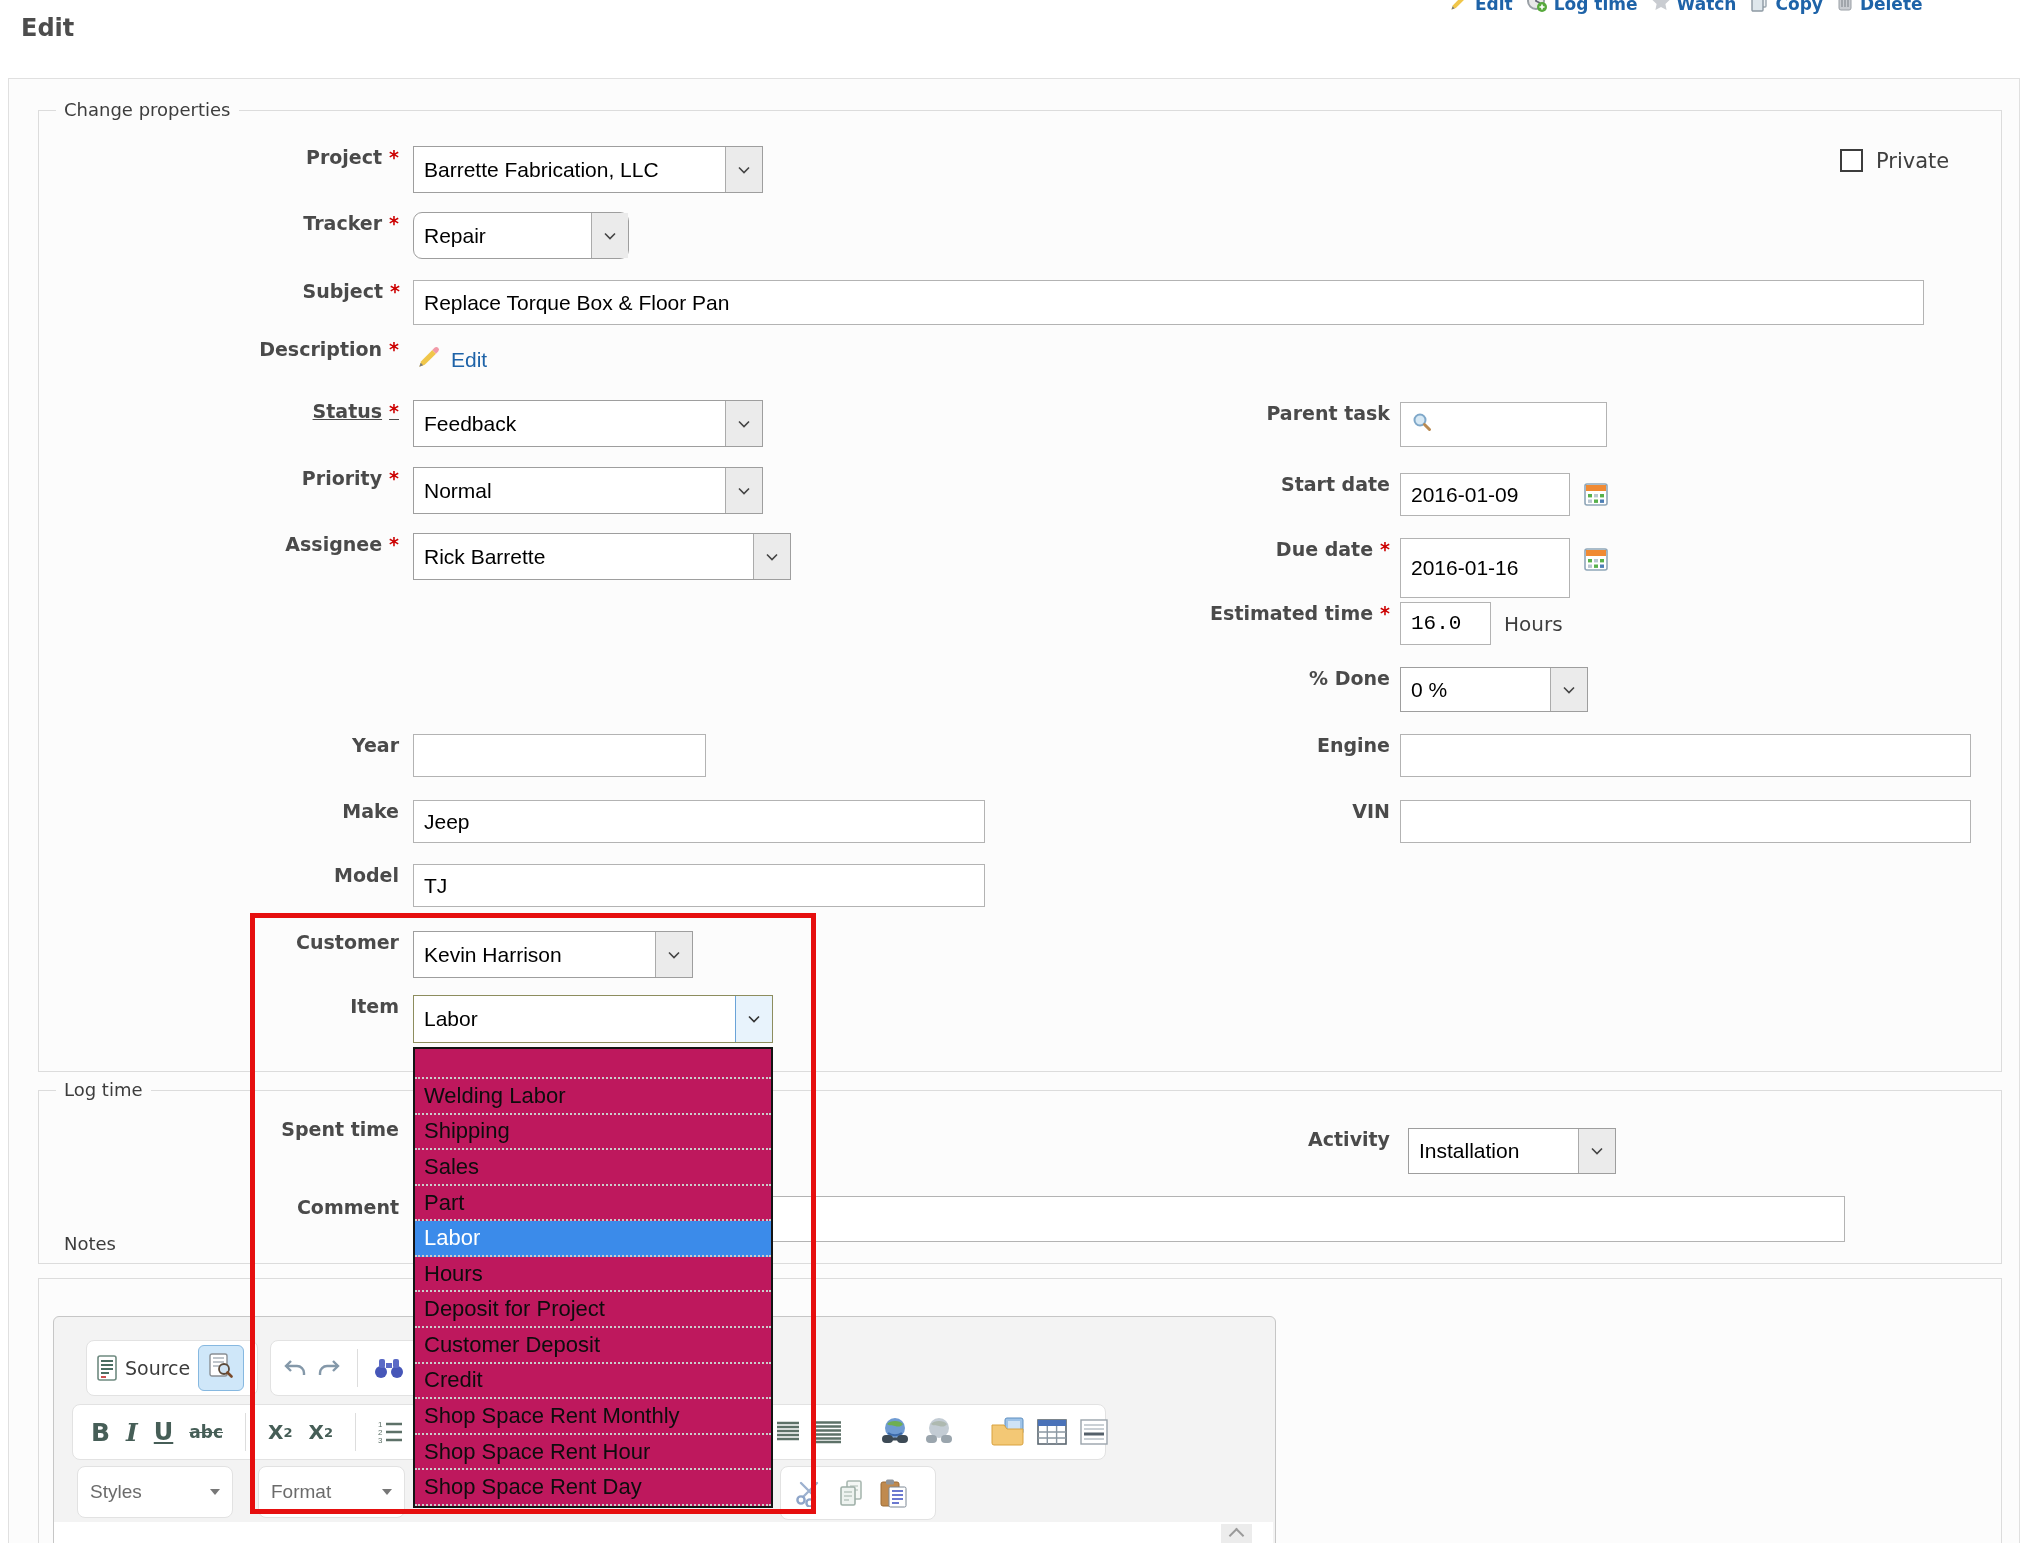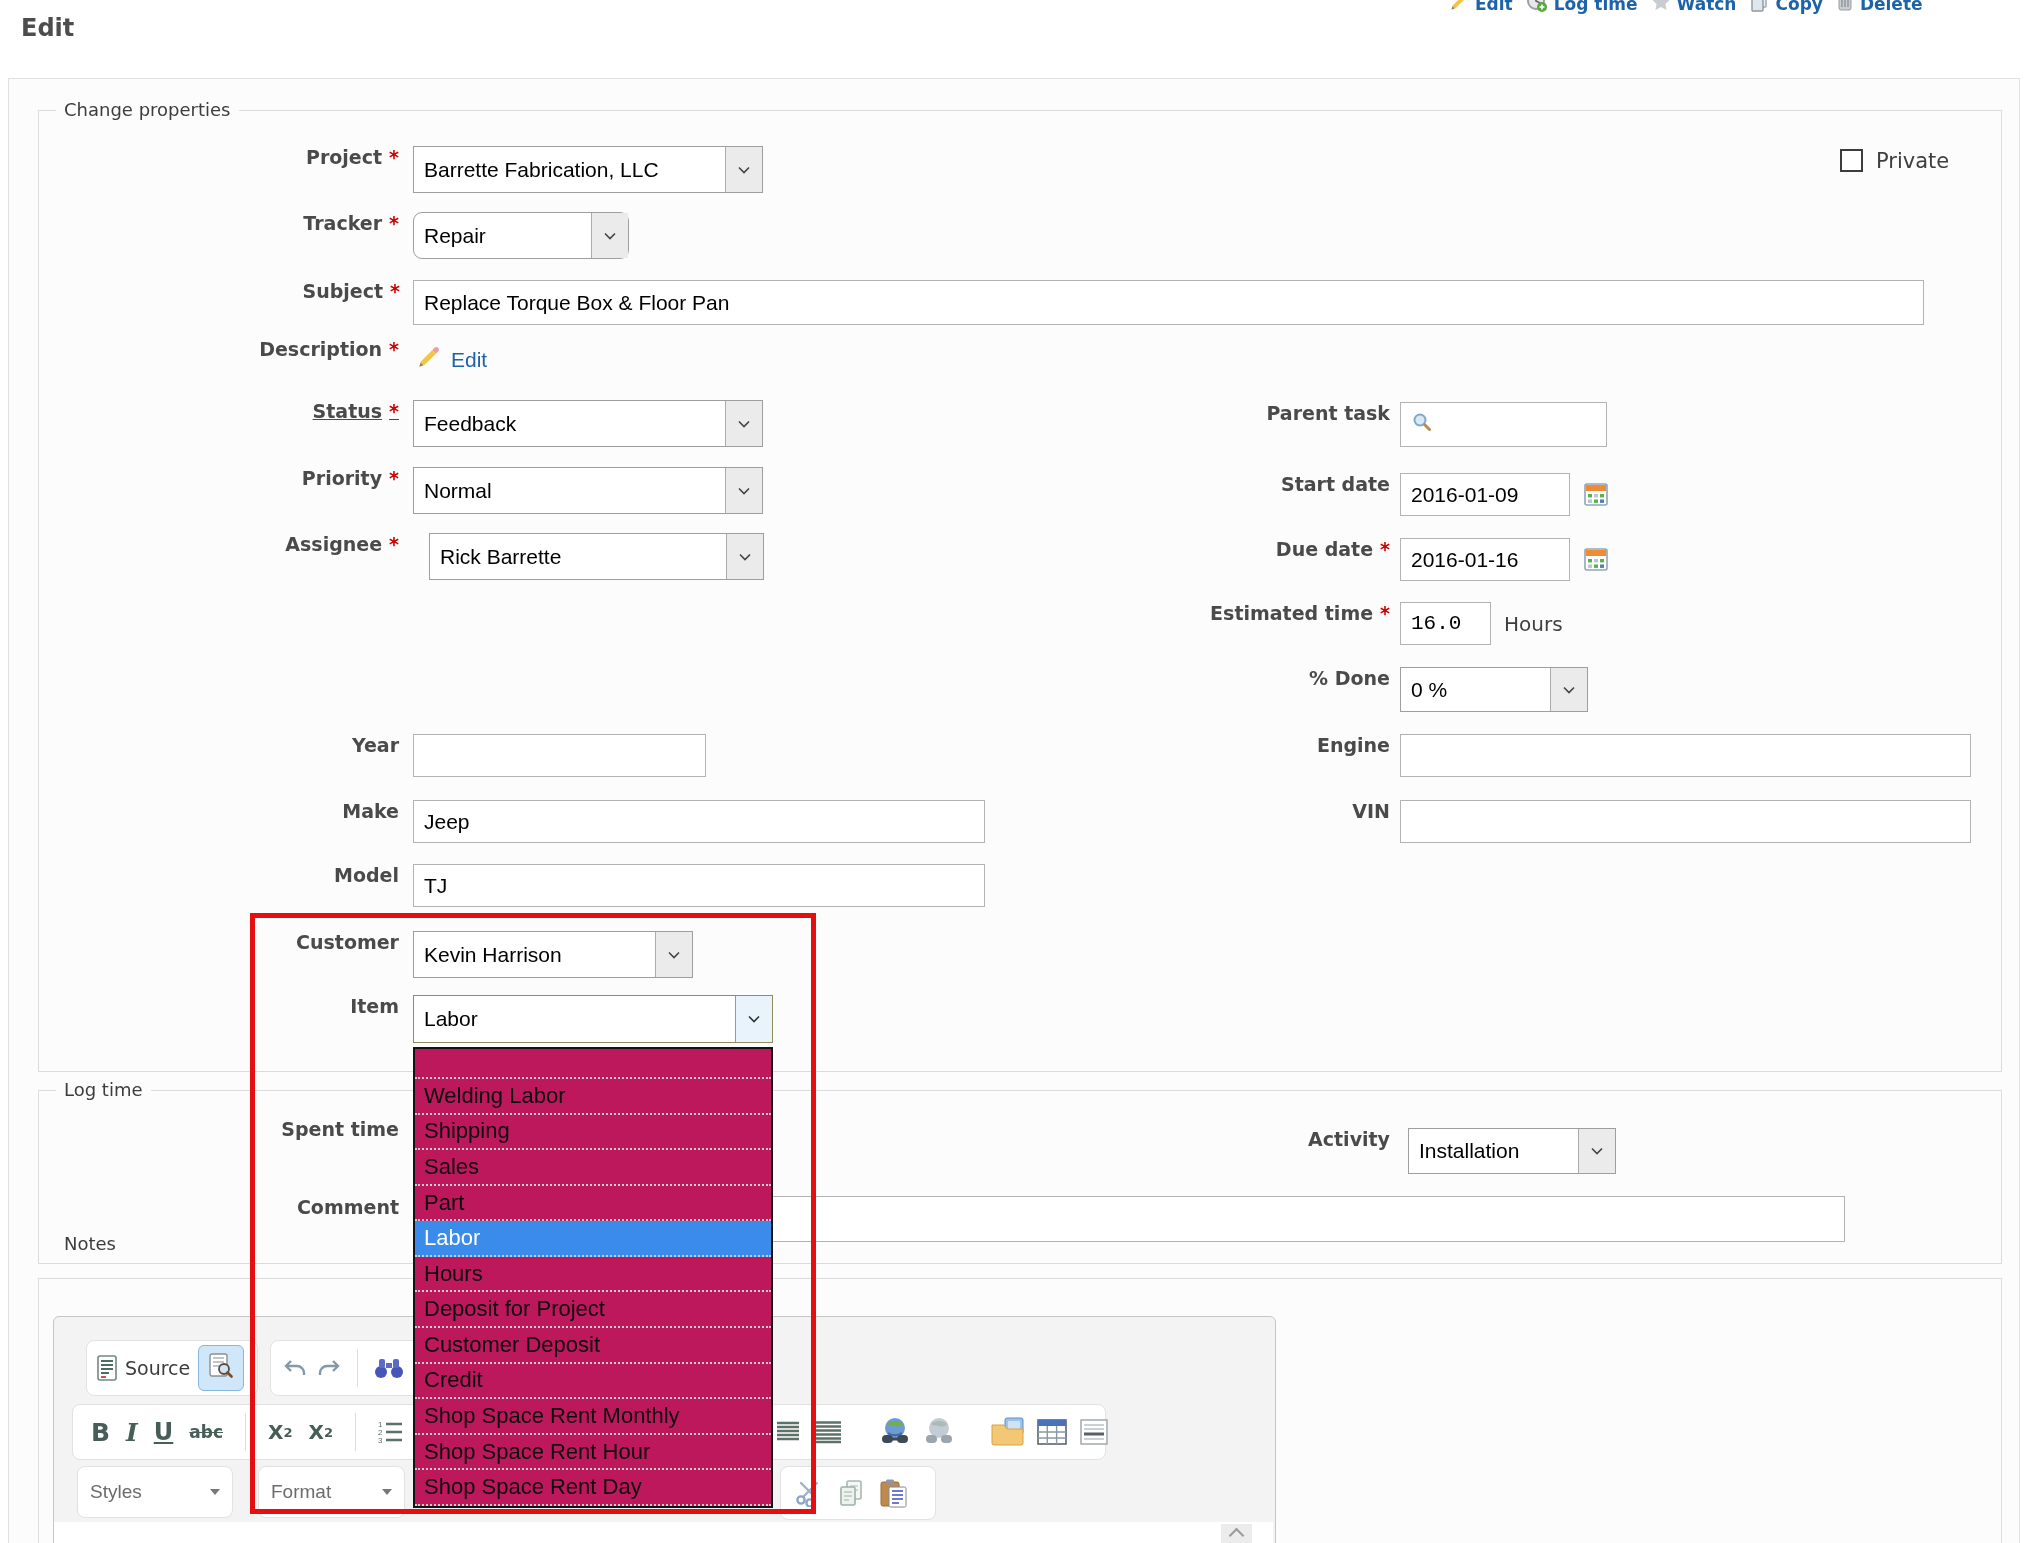--- a/index.html
+++ b/index.html
@@ -176,21 +176,21 @@
     <span class="sel-btn">
         <svg width="12" height="8" viewBox="0 0 12 8">
           <path d="M1 1.5L6 6.5L11 1.5" fill="none" stroke="#444" stroke-width="1.6"></path>
         </svg>
       </span>
   </div>
   <div class="lbl" style="left:0;top:533px;width:399px;height:47px;">
     <span>Assignee</span>
       <span class="req">*</span>
   </div>
-  <div class="sel" style="left:413px;top:533px;width:335px;height:47px;margin-left:16px;">
+  <div class="sel" style="left:413px;top:533px;width:378px;height:47px;">
     <span class="sel-val">Rick Barrette</span>
     <span class="sel-btn">
         <svg width="12" height="8" viewBox="0 0 12 8">
           <path d="M1 1.5L6 6.5L11 1.5" fill="none" stroke="#444" stroke-width="1.6"></path>
         </svg>
       </span>
   </div>
 
   <div class="checkbox" style="left:1840px;top:149px;"></div>
   <div class="abs plain" style="left:1876px;top:146px;height:30px;display:flex;align-items:center;font-size:21px;">Private</div>
@@ -222,21 +222,21 @@
         <rect x="5" y="18.5" width="4" height="3.4" fill="#b9c6d1"></rect>
         <rect x="11" y="18.5" width="4" height="3.4" fill="#58b14c"></rect>
         <rect x="17" y="18.5" width="4" height="3.4" fill="#4d7fb5"></rect>
       </svg>
     </div>
 
   <div class="lbl" style="left:950px;top:538px;width:440px;height:43px;">
     <span>Due date</span>
       <span class="req">*</span>
   </div>
-  <div class="inp" style="left:1400px;top:538px;width:170px;height:43px;">
+  <div class="inp" style="left:1400px;top:538px;width:170px;height:60px;">
     <span>2016-01-16</span>
   </div>
   <div class="abs tbtn" style="left:1583px;top:546px;">
       <svg width="26" height="26" viewBox="0 0 26 26">
         <rect x="2" y="3" width="22" height="21" rx="2" fill="#fff" stroke="#8fa6b8" stroke-width="1.6"></rect>
         <rect x="3" y="4" width="20" height="6" fill="#f08a33"></rect>
         <rect x="5" y="13" width="4" height="3.4" fill="#58b14c"></rect>
         <rect x="11" y="13" width="4" height="3.4" fill="#b9c6d1"></rect>
         <rect x="17" y="13" width="4" height="3.4" fill="#58b14c"></rect>
         <rect x="5" y="18.5" width="4" height="3.4" fill="#b9c6d1"></rect>

